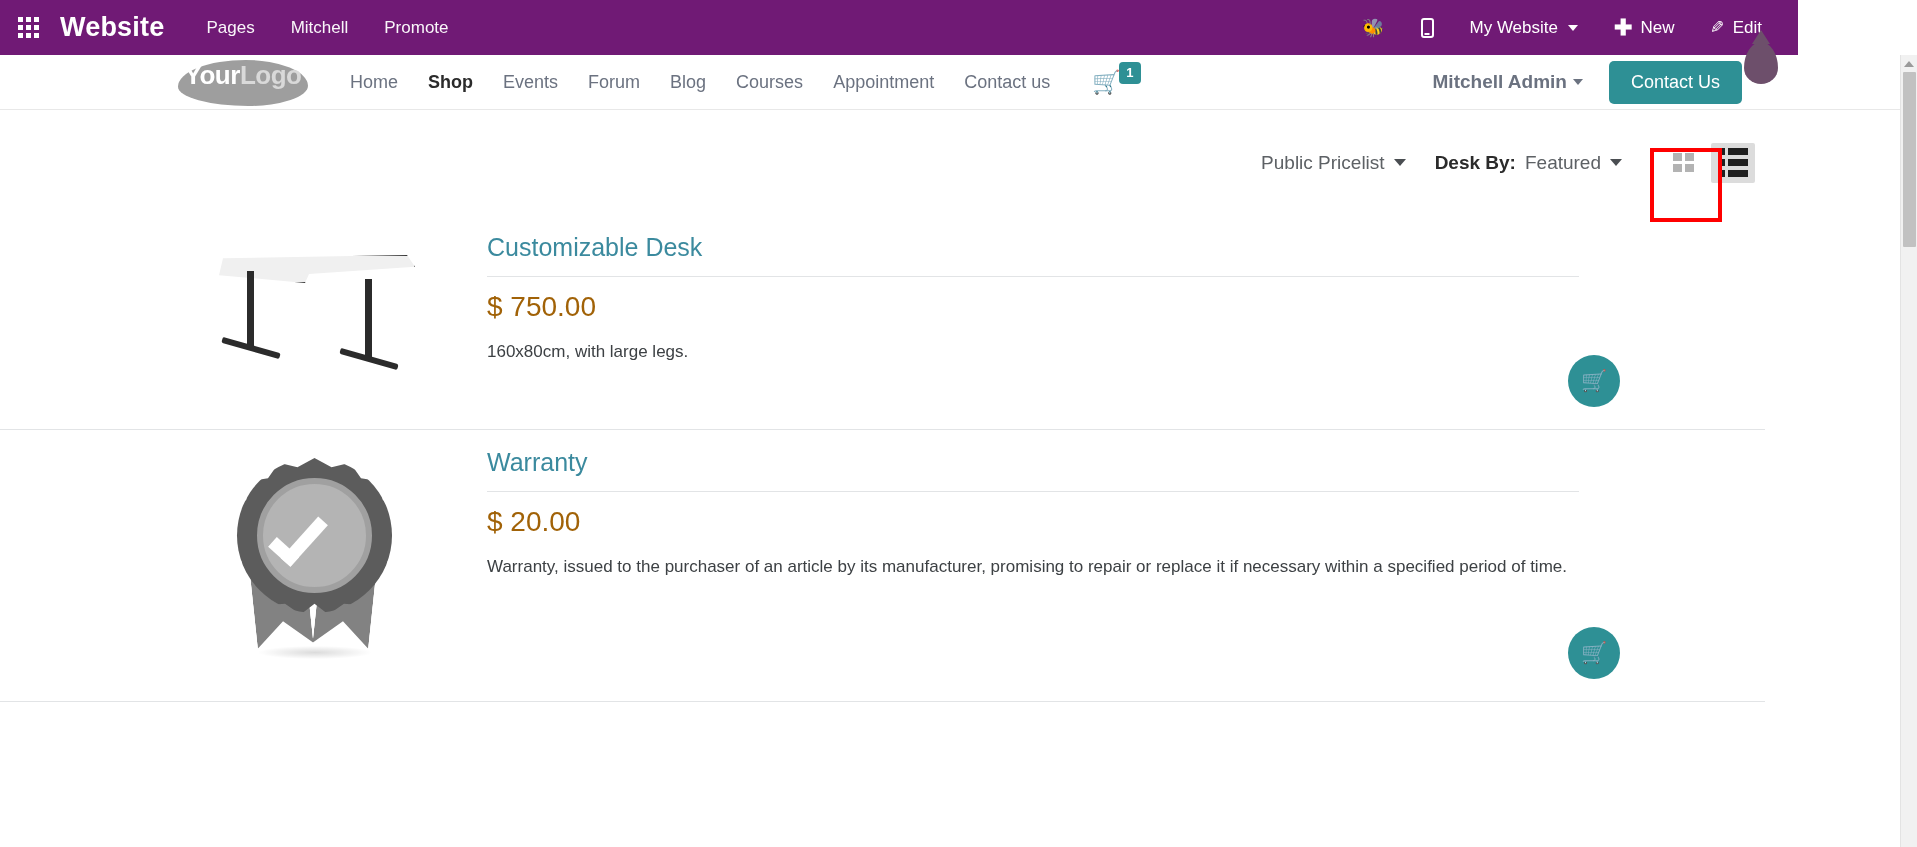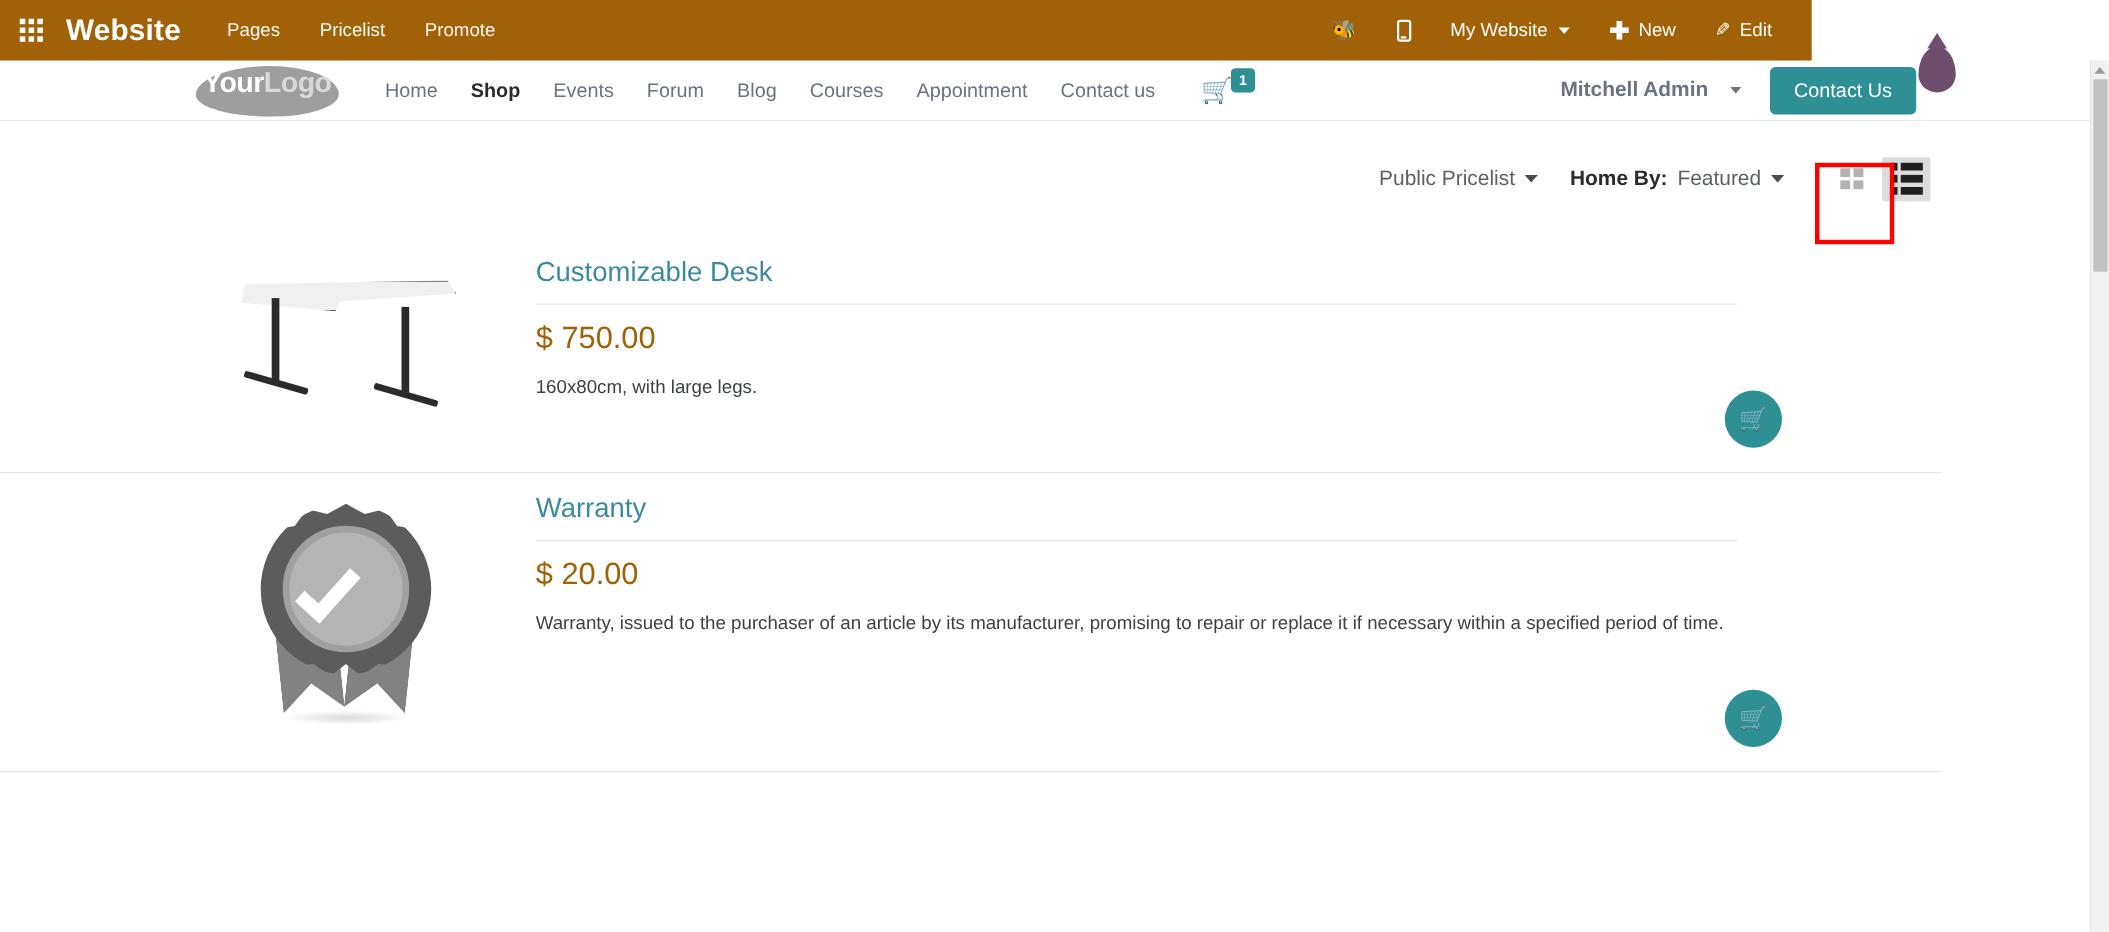--- a/index.html
+++ b/index.html
@@ -6,22 +6,22 @@
   html, body {
     width: 1917px; height: 847px;
     overflow: hidden;
     font-family: "Liberation Sans", sans-serif;
     background: #ffffff;
   }
 
   
   .odoo-topbar {
     position: absolute; top: 0; left: 0;
-    width: 1647px; height: 55px;
-    background: #a16207;
+    width: 1798px; height: 55px;
+    background: #701a75;
     display: flex; align-items: center;
     color: #ffffff;
     z-index: 40;
   }
   .apps-grid {
     width: 22px; height: 22px;
     margin-left: 18px; margin-right: 20px;
     display: grid;
     grid-template-columns: repeat(3, 5px);
     grid-template-rows: repeat(3, 5px);
@@ -113,21 +113,21 @@
     border-radius: 4px;
     display: flex; align-items: center; justify-content: center;
     margin-left: -2px; margin-top: -9px; padding: 0 5px;
   }
 
   .header-right {
     margin-left: auto; display: flex; align-items: center;
     gap: 26px; padding-right: 158px;
   }
   .user-menu {
-    display: flex; align-items: center; gap: 18px;
+    display: flex; align-items: center; gap: 4px;
     font-size: 19px; font-weight: bold; color: #6b7280; cursor: pointer;
     white-space: nowrap;
   }
   .btn-contact {
     background: #2e9095; color: #ffffff;
     font-size: 18px; padding: 11px 22px;
     border-radius: 5px; cursor: pointer; white-space: nowrap;
   }
 
   
@@ -299,21 +299,21 @@
       <i></i>
       <i></i>
       <i></i>
       <i></i>
       <i></i>
       <i></i>
   </div>
   <div class="brand-title">Website</div>
   <div class="topmenu">
     <span>Pages</span>
-    <span>Pricelist</span>
+    <span>Mitchell</span>
     <span>Promote</span>
   </div>
 
   <div class="topbar-right">
     <div class="tb-item">
       <span class="bug-ico">🐝</span>
     </div>
     <div class="tb-item">
       <span class="phone-ico"></span>
     </div>
@@ -366,21 +366,21 @@
 </div>
 
 <div class="shop-toolbar">
 
   <div class="toolbar-right">
     <div class="pricelist-dd">
       <span>Public Pricelist</span>
       <span class="caret-dark"></span>
     </div>
     <div class="sortby-dd">
-      <span class="sb-label">Home By:</span>
+      <span class="sb-label">Desk By:</span>
       <span class="sb-val">Featured</span>
       <span class="caret-dark"></span>
     </div>
 
     <div class="view-toggles">
       <div class="vt-btn">
         <span class="grid-ico">
             <i></i>
             <i></i>
             <i></i>

